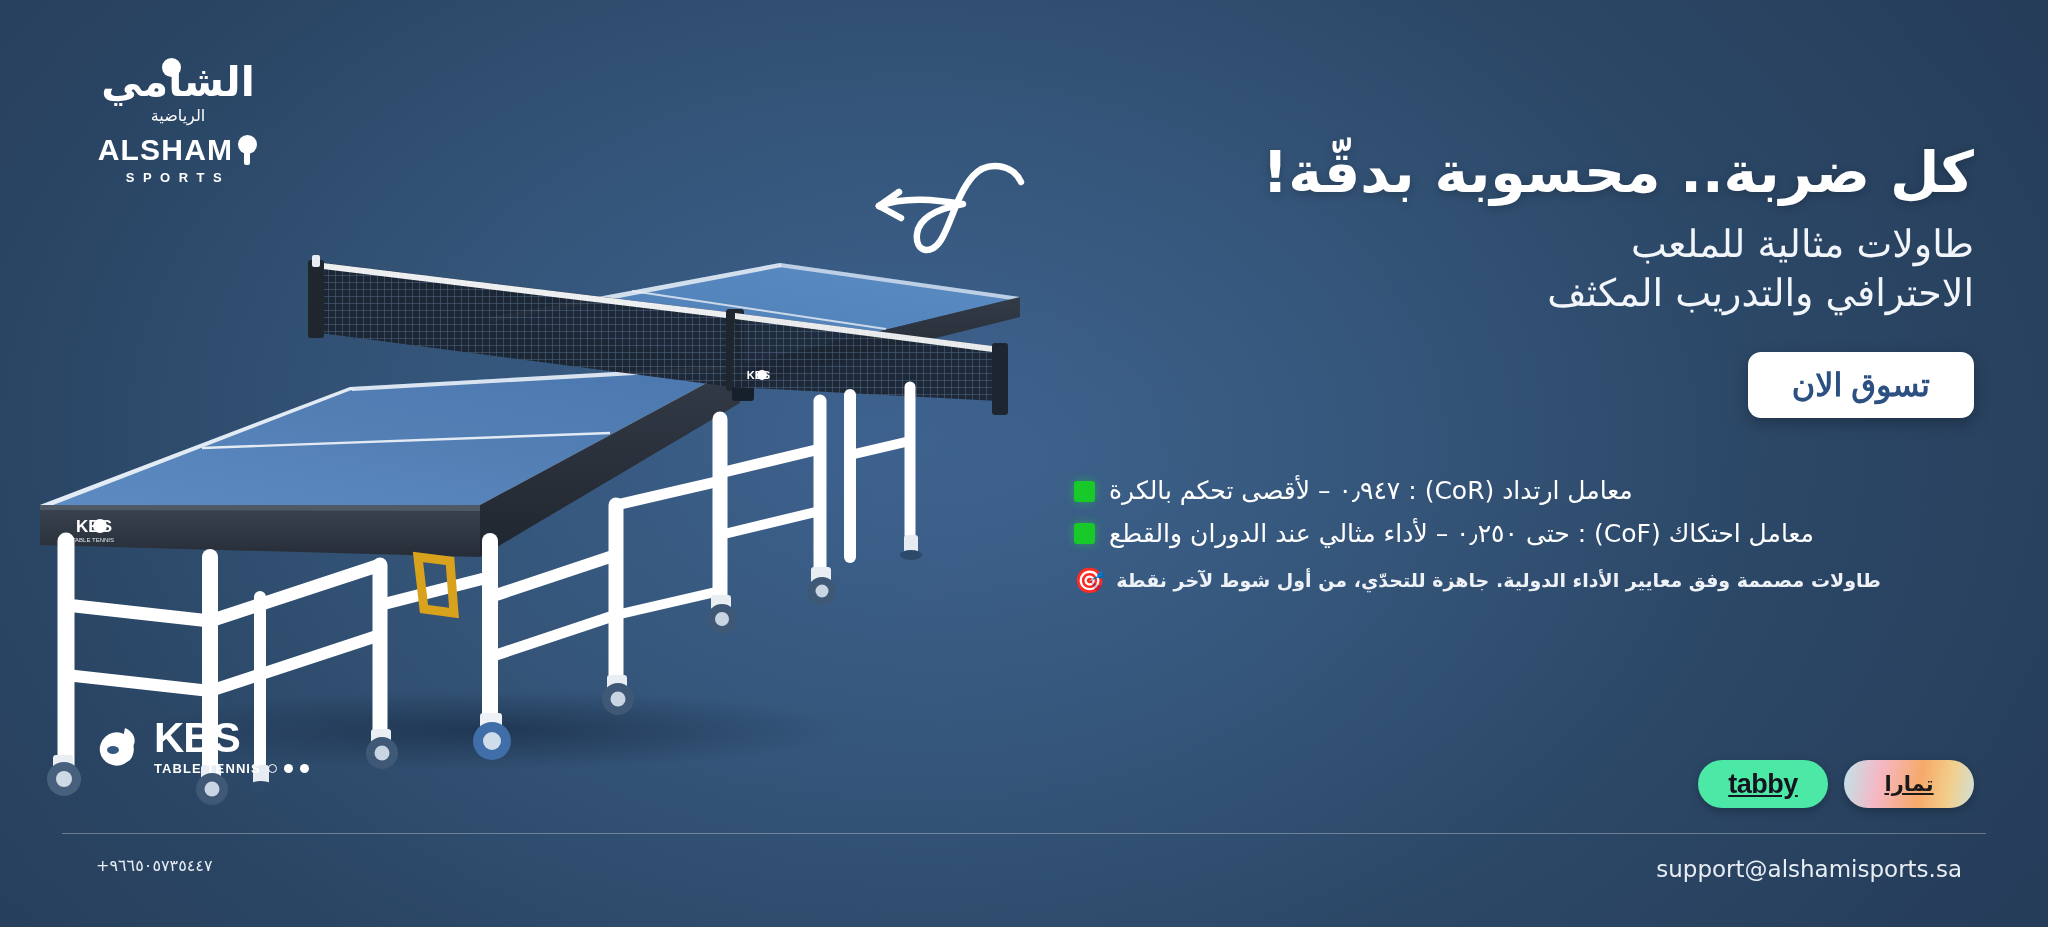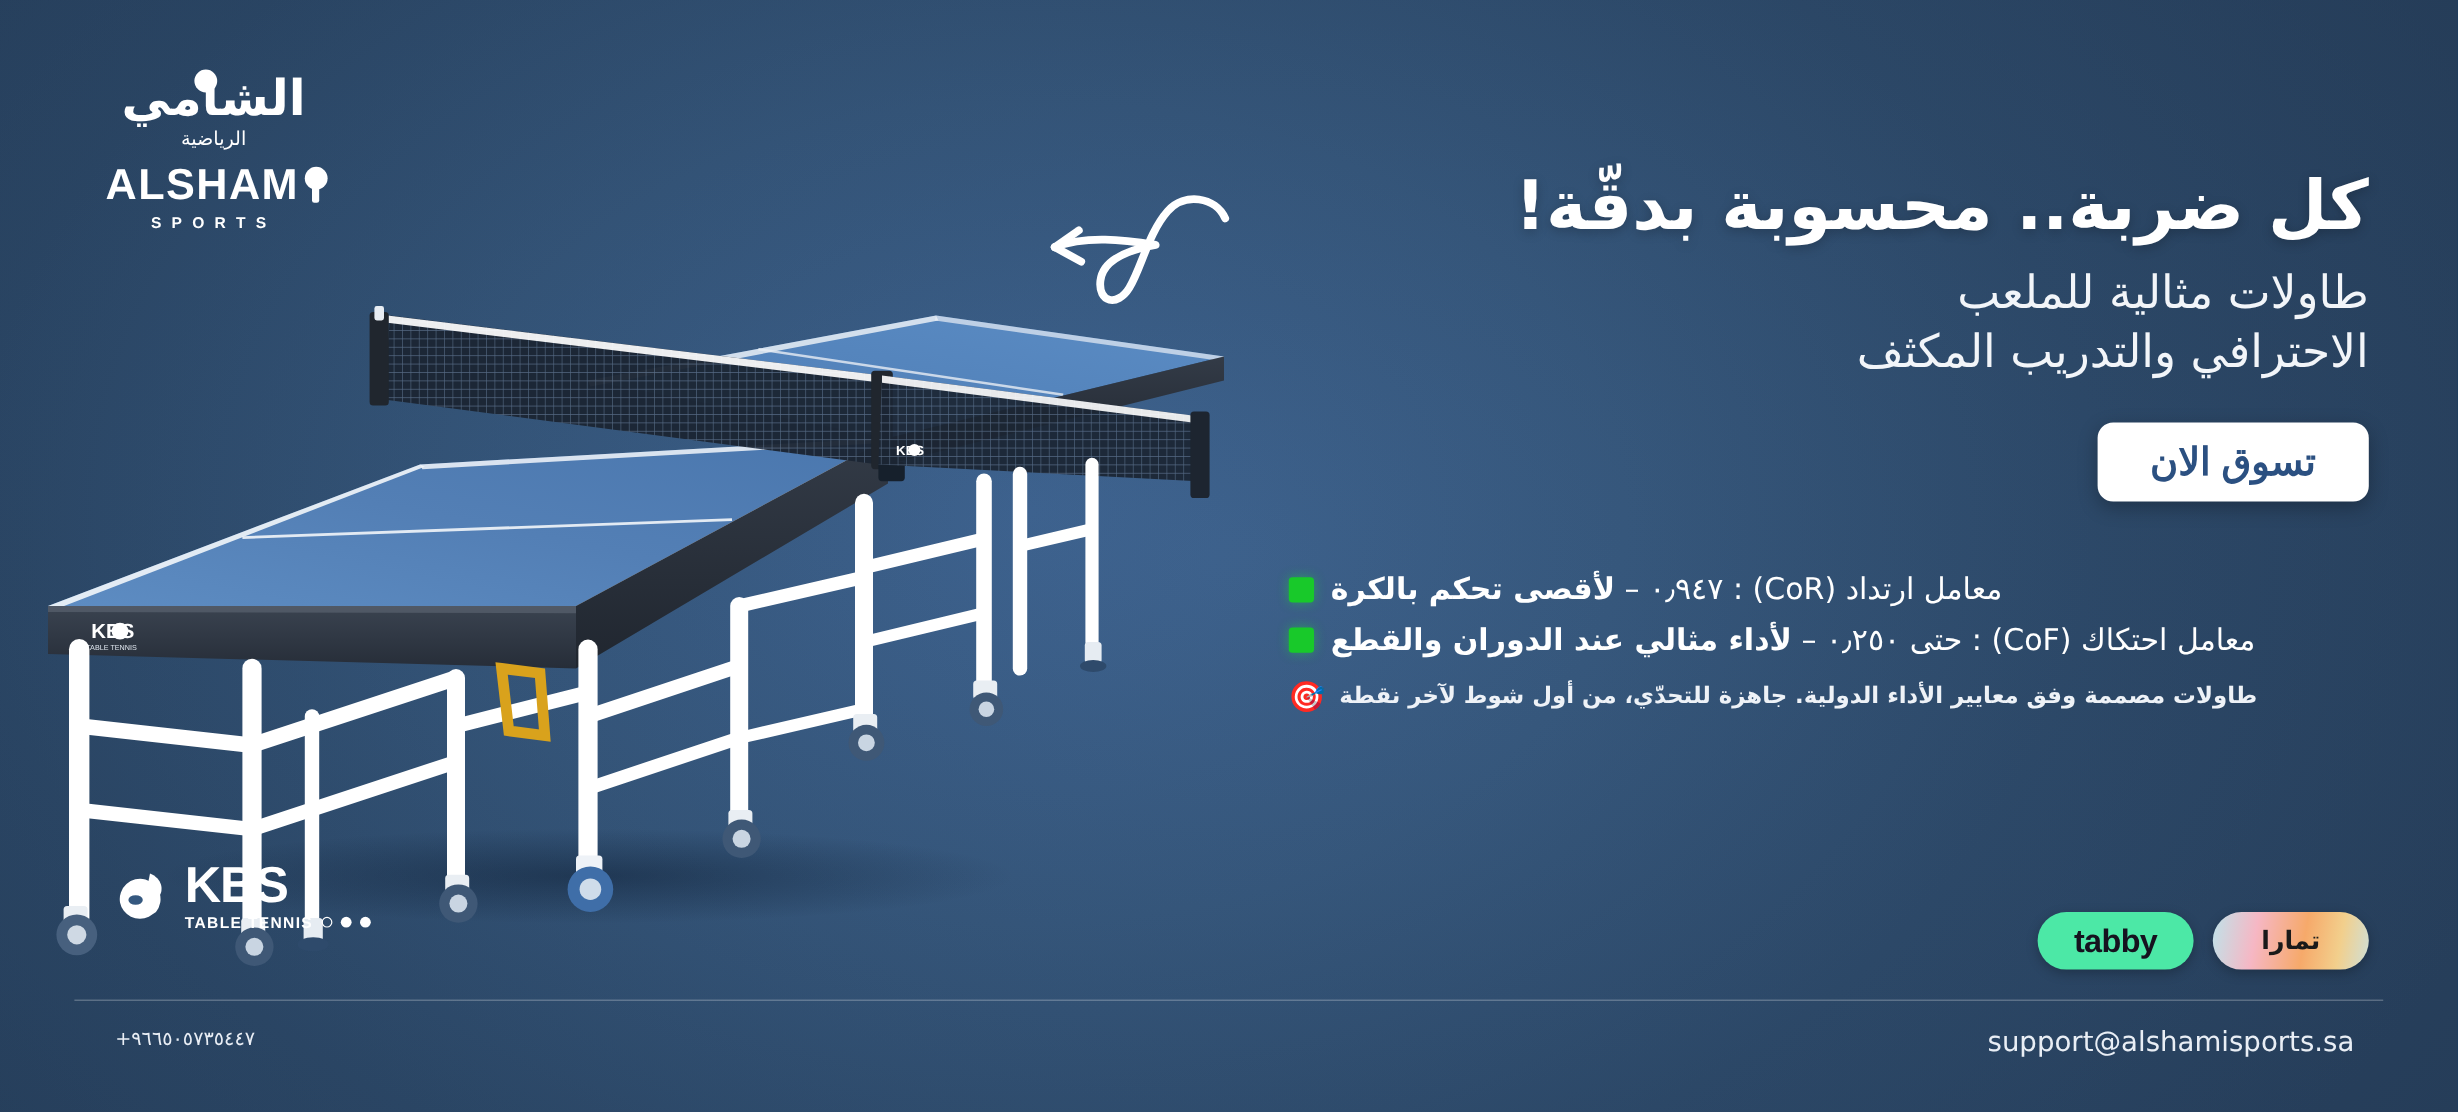--- a/index.html
+++ b/index.html
@@ -19,21 +19,21 @@
   
   .brand-logo{position:absolute;left:88px;top:62px;width:180px;text-align:center;z-index:6;}
   .brand-ar{position:relative;display:block;font-size:41px;font-weight:700;line-height:1;letter-spacing:-1px;color:#fff;}
   .brand-ar .ball{
     position:absolute;width:19px;height:19px;border-radius:50%;background:#fff;
     left:74px;top:-4px;
   }
   .brand-sub-ar{display:block;margin-top:5px;font-size:16px;letter-spacing:3px;color:#fff;line-height:1;}
   .brand-en{
     display:flex;align-items:center;justify-content:center;gap:3px;
-    margin-top:9px;font-size:36px;font-weight:800;letter-spacing:1.2px;
+    margin-top:9px;font-size:30px;font-weight:800;letter-spacing:1.2px;
     font-family:"Liberation Sans",sans-serif;direction:ltr;
   }
   .brand-en .paddle{position:relative;width:22px;height:30px;display:inline-block;}
   .brand-en .paddle i{position:absolute;left:2px;top:0;width:19px;height:19px;border-radius:50%;background:#fff;}
   .brand-en .paddle b{position:absolute;left:8px;top:16px;width:6px;height:14px;border-radius:2px;background:#fff;}
   .brand-en-sub{margin-top:5px;font-size:13px;font-weight:700;letter-spacing:8.5px;
     font-family:"Liberation Sans",sans-serif;direction:ltr;text-indent:8px;}
 
   
   .product{position:absolute;left:20px;top:205px;width:1060px;height:620px;z-index:3;}
@@ -57,29 +57,29 @@
     display:inline-block;margin-top:34px;background:#ffffff;color:#2b5081;
     font-size:32px;font-weight:700;padding:17px 44px;border-radius:13px;border:none;
     box-shadow:0 5px 16px rgba(0,0,0,.28);cursor:pointer;line-height:1;
   }
 
   .features{margin-top:56px;}
   .feature-row{display:flex;align-items:center;justify-content:flex-end;gap:14px;margin-bottom:9px;}
   .bullet-sq{width:21px;height:21px;border-radius:3px;background:#18c92a;flex:0 0 auto;
     box-shadow:0 0 10px rgba(30,220,60,.45);}
   .feature-text{font-size:25px;line-height:1.35;white-space:nowrap;}
-  .feature-text .bold{font-weight:700;margin-top:15px;}
+  .feature-text .bold{font-weight:400;margin-top:15px;}
   .feature-note{display:flex;align-items:center;justify-content:flex-end;gap:11px;margin-top:17px;}
   .note-text{font-size:19px;font-weight:700;color:#eef2f7;line-height:1.35;}
   .target-emoji{font-size:25px;line-height:1;}
 
   
   .payments{position:absolute;right:74px;top:760px;display:flex;gap:16px;align-items:center;z-index:6;}
   .pay-badge{height:48px;min-width:130px;border-radius:24px;display:flex;align-items:center;
-    justify-content:center;font-weight:800;box-shadow:0 3px 10px rgba(0,0,0,.25);}
+    justify-content:center;font-weight:800;box-shadow:0 3px 10px rgba(0,0,0,.25);text-decoration:underline;}
   .pay-tamara{background:linear-gradient(100deg,#bfe3ea 0%,#f6b7c4 28%,#f6a96a 58%,#f2cf8c 80%,#cfe0d8 100%);
     color:#1a1a1a;font-size:21px;padding:0 26px;}
   .pay-tabby{background:#4ce8a6;color:#16121f;font-size:27px;padding:0 26px;
     font-family:"Liberation Sans",sans-serif;direction:ltr;letter-spacing:-.5px;}
 
   
   .kbs-logo{position:absolute;left:92px;top:718px;display:flex;align-items:center;gap:12px;z-index:6;direction:ltr;}
   .kbs-mark{position:relative;width:50px;height:50px;}
   .kbs-text{display:flex;flex-direction:column;}
   .kbs-word{font-size:42px;font-weight:800;letter-spacing:-1px;line-height:.95;

